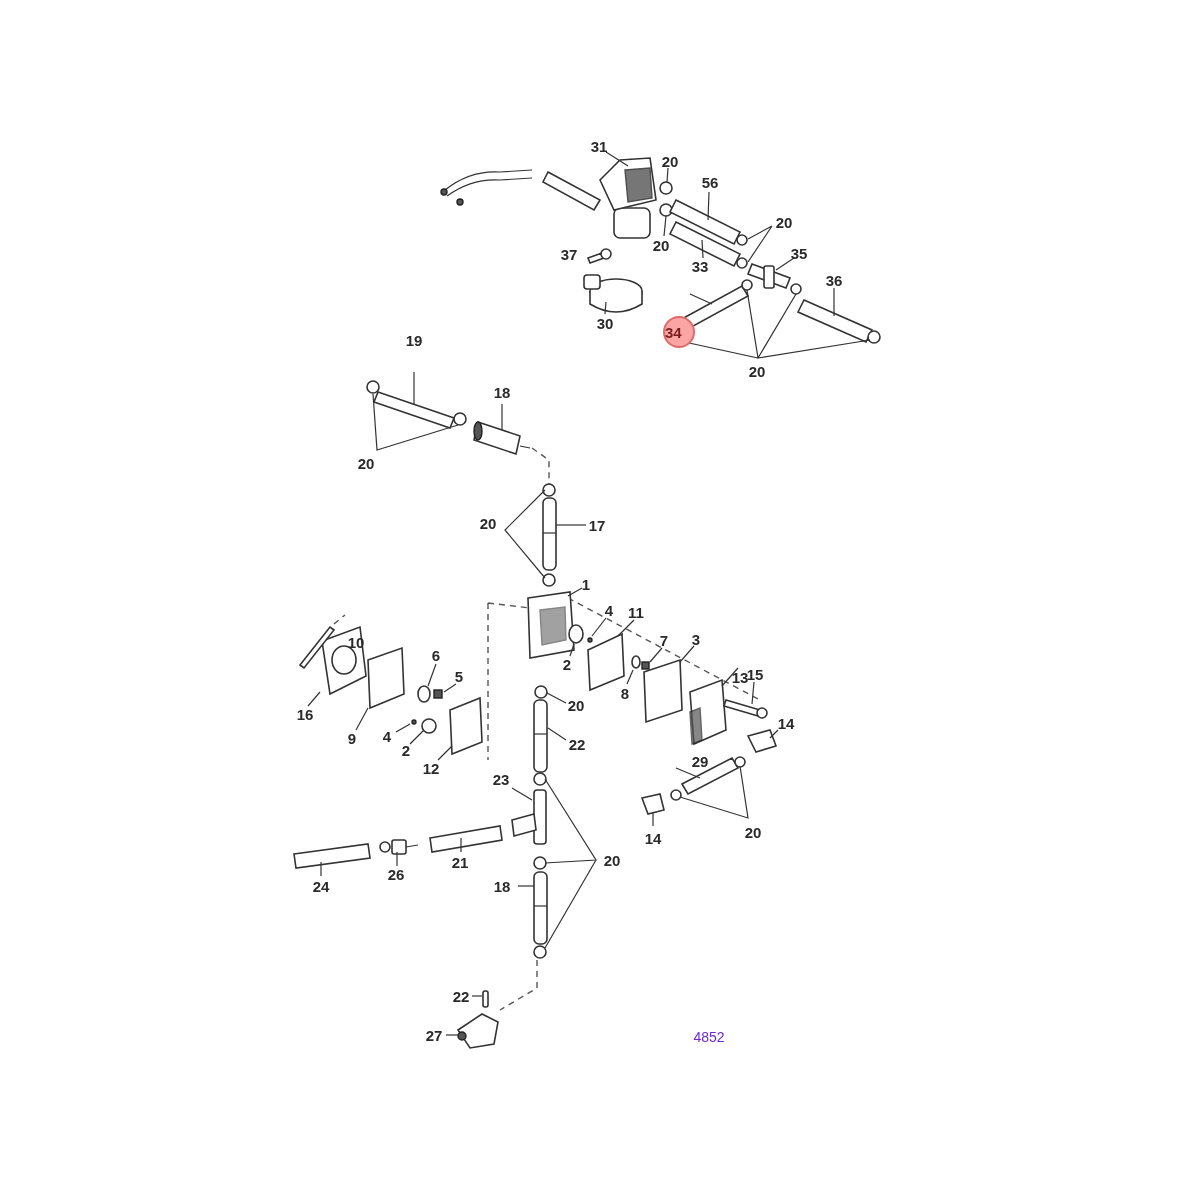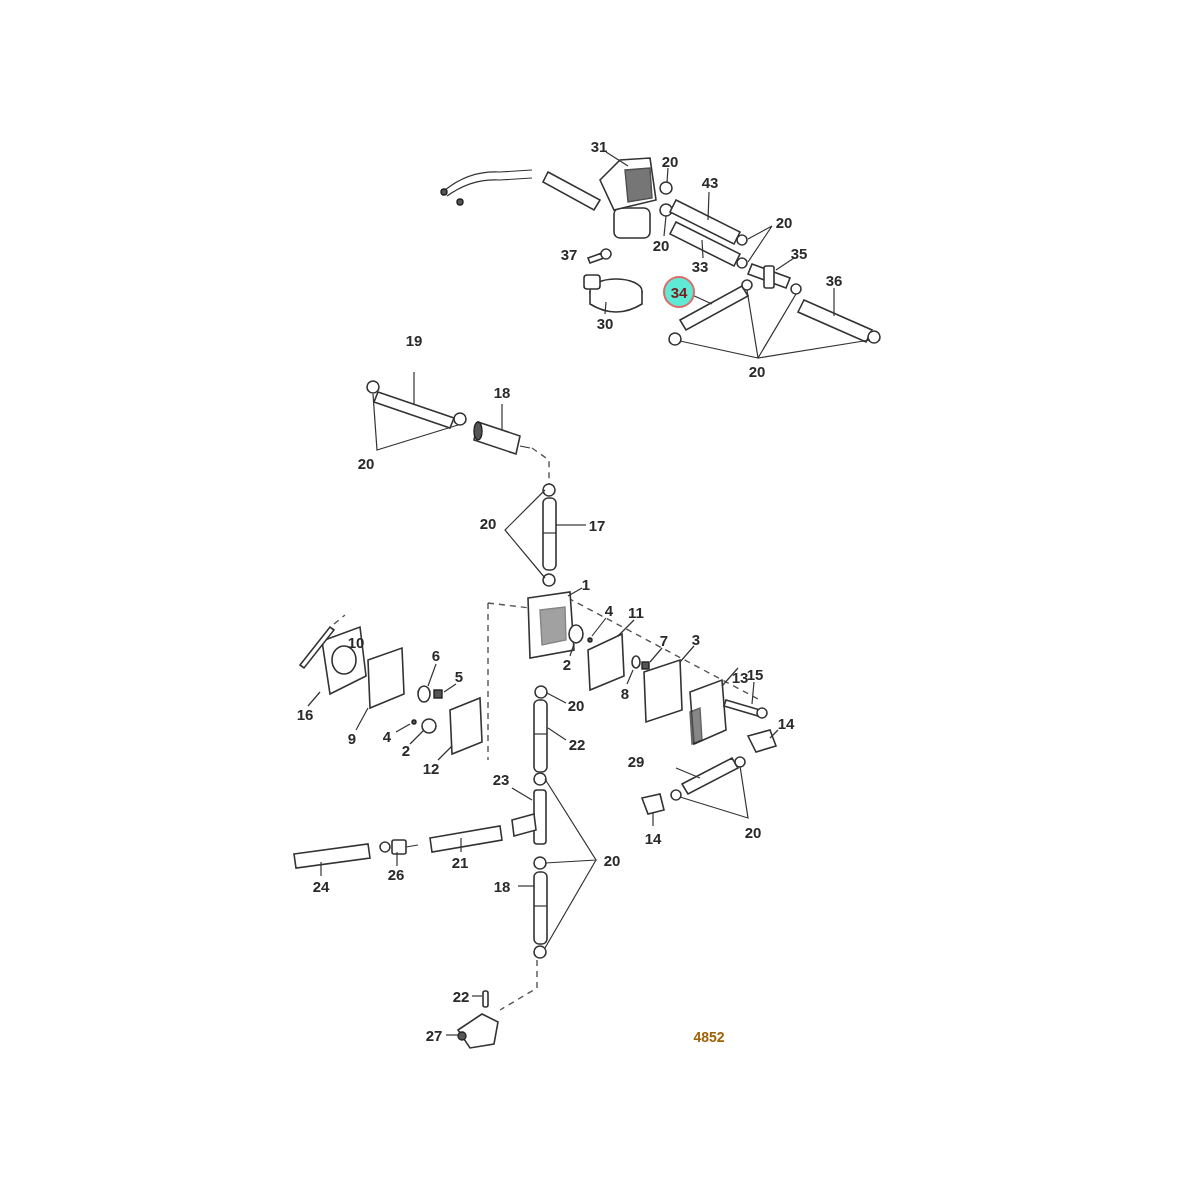--- a/index.html
+++ b/index.html
@@ -1,21 +1,21 @@
 <!DOCTYPE html>
 <html><head>
 <meta charset="utf-8">
 <style>
   html, body { margin:0; padding:0; background:#ffffff; }
   body { width:1200px; height:1200px; overflow:hidden; font-family:"Liberation Sans", sans-serif; }
   #stage { position:relative; width:1200px; height:1200px; background:#ffffff; }
   svg#diagram { position:absolute; left:0; top:0; }
   .lbl { position:absolute; font-family:"Liberation Sans", sans-serif; font-weight:bold; font-size:15px; color:#2a2a2a; transform:translate(-50%,-50%); white-space:nowrap; line-height:1; cursor:pointer; }
-  .hl { position:absolute; width:32px; height:32px; border-radius:50%; background:#5eead4; border:2px solid #e06a6a; box-sizing:border-box; transform:translate(-50%,-50%); display:flex; align-items:center; justify-content:center; font-weight:bold; font-size:15px; color:#7a1c1c; font-family:"Liberation Sans", sans-serif; cursor:pointer; }
-  .fig { position:absolute; font-weight:bold; font-size:14px; color:#a16207; transform:translate(-50%,-50%); }
+  .hl { position:absolute; width:32px; height:32px; border-radius:50%; background:#fca5a5; border:2px solid #e06a6a; box-sizing:border-box; transform:translate(-50%,-50%); display:flex; align-items:center; font-weight:bold; font-size:15px; color:#7a1c1c; font-family:"Liberation Sans", sans-serif; cursor:pointer;margin-top:40px; }
+  .fig { position:absolute; font-weight:normal; font-size:14px; color:#6d28d9; transform:translate(-50%,-50%); }
   .p { fill:#fff; stroke:#333; stroke-width:1.6; }
   .pd { fill:#555; stroke:#222; stroke-width:1.4; }
   .ln { stroke:#333; stroke-width:1.2; fill:none; }
   .dash { stroke:#555; stroke-width:1.4; fill:none; stroke-dasharray:6 5; }
 </style>
 </head>
 <body>
 
 <div id="stage">
 <svg id="diagram" width="1200" height="1200" viewBox="0 0 1200 1200">
@@ -219,21 +219,21 @@
   </g>
   <g>
     <path class="p" d="M458 1030 L482 1014 L498 1022 L494 1044 L470 1048 Z"></path>
     <circle class="pd" cx="462" cy="1036" r="4"></circle>
     <line class="ln" x1="446" y1="1035" x2="458" y2="1035"></line>
   </g>
 </svg>
 
 <span class="lbl" style="left:599px;top:146px">31</span>
 <span class="lbl" style="left:670px;top:161px">20</span>
-<span class="lbl" style="left:710px;top:182px">43</span>
+<span class="lbl" style="left:710px;top:182px">56</span>
 <span class="lbl" style="left:784px;top:222px">20</span>
 <span class="lbl" style="left:661px;top:245px">20</span>
 <span class="lbl" style="left:569px;top:254px">37</span>
 <span class="lbl" style="left:700px;top:266px">33</span>
 <span class="lbl" style="left:799px;top:253px">35</span>
 <span class="lbl" style="left:834px;top:280px">36</span>
 <span class="lbl" style="left:605px;top:323px">30</span>
 <span class="lbl" style="left:757px;top:371px">20</span>
 <span class="lbl" style="left:414px;top:340px">19</span>
 <span class="lbl" style="left:502px;top:392px">18</span>
@@ -253,21 +253,21 @@
 <span class="lbl" style="left:755px;top:674px">15</span>
 <span class="lbl" style="left:625px;top:693px">8</span>
 <span class="lbl" style="left:576px;top:705px">20</span>
 <span class="lbl" style="left:305px;top:714px">16</span>
 <span class="lbl" style="left:352px;top:738px">9</span>
 <span class="lbl" style="left:387px;top:736px">4</span>
 <span class="lbl" style="left:786px;top:723px">14</span>
 <span class="lbl" style="left:577px;top:744px">22</span>
 <span class="lbl" style="left:406px;top:750px">2</span>
 <span class="lbl" style="left:431px;top:768px">12</span>
-<span class="lbl" style="left:636px;top:761px">29</span>
+<span class="lbl" style="left:700px;top:761px">29</span>
 <span class="lbl" style="left:501px;top:779px">23</span>
 <span class="lbl" style="left:653px;top:838px">14</span>
 <span class="lbl" style="left:753px;top:832px">20</span>
 <span class="lbl" style="left:612px;top:860px">20</span>
 <span class="lbl" style="left:460px;top:862px">21</span>
 <span class="lbl" style="left:396px;top:874px">26</span>
 <span class="lbl" style="left:321px;top:886px">24</span>
 <span class="lbl" style="left:502px;top:886px">18</span>
 <span class="lbl" style="left:461px;top:996px">22</span>
 <span class="lbl" style="left:434px;top:1035px">27</span>

